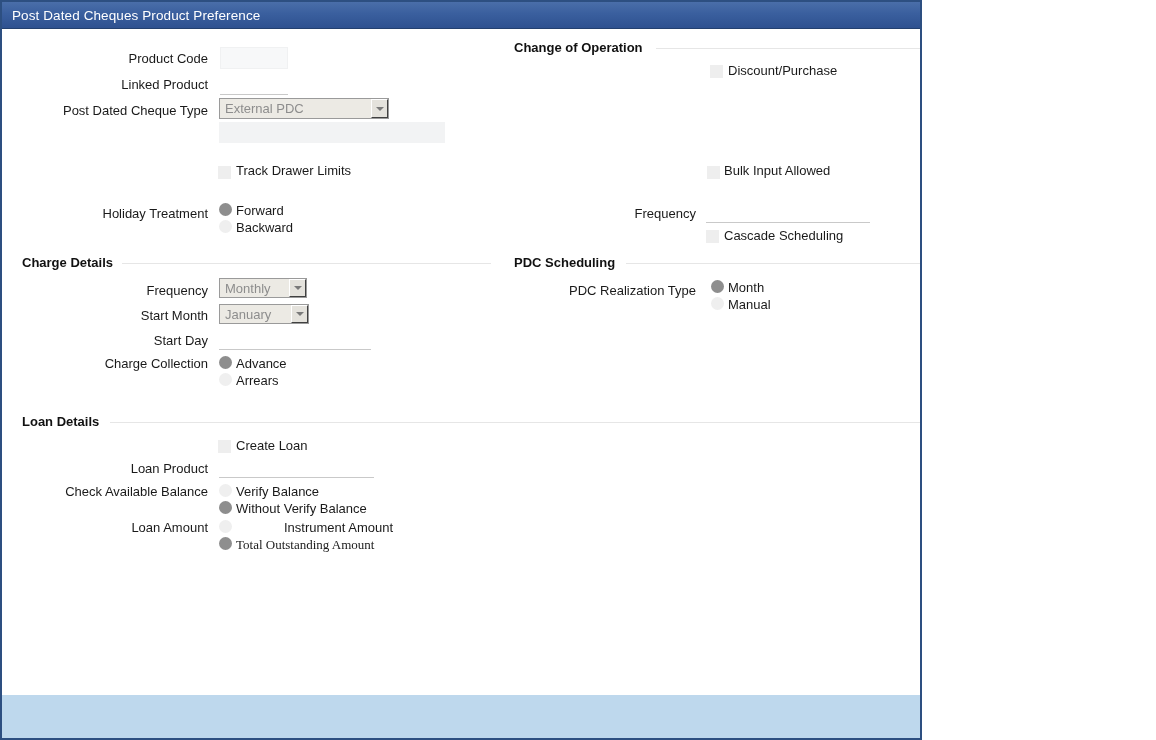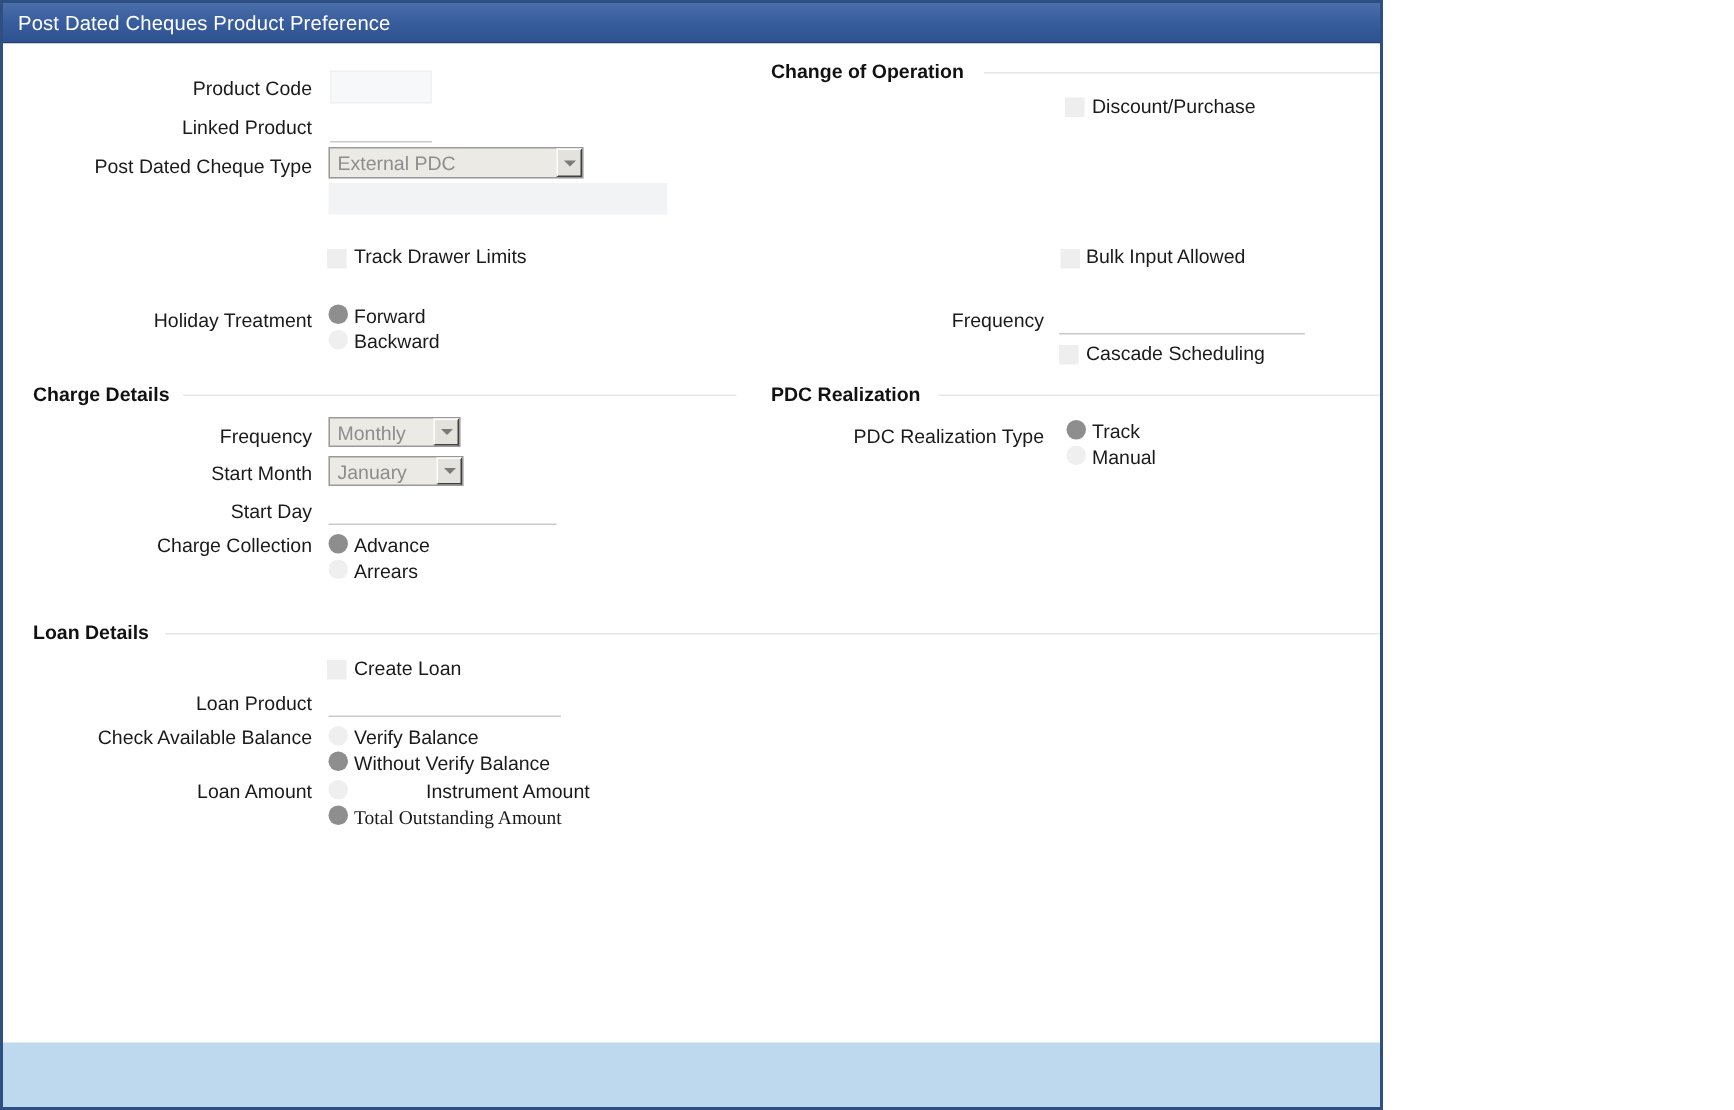--- a/index.html
+++ b/index.html
@@ -297,26 +297,26 @@
 
     <div class="lbl" style="left:40px; top:304px; width:166px;">Start Day</div>
     <div class="underline-field" style="left:217px; top:300px; width:152px; height:21px;"></div>
 
     <div class="lbl" style="left:40px; top:327px; width:166px;">Charge Collection</div>
     <div class="rdo on" style="left:217px; top:327px;"></div>
     <div class="rdo-label" style="left:234px; top:327px;">Advance</div>
     <div class="rdo" style="left:217px; top:344px;"></div>
     <div class="rdo-label" style="left:234px; top:344px;">Arrears</div>
 
-    <div class="sec-title" style="left:512px; top:226px;">PDC Realization</div>
+    <div class="sec-title" style="left:512px; top:226px;">PDC Scheduling</div>
     <div class="sec-rule" style="left:624px; top:234px; width:362px;"></div>
 
     <div class="lbl" style="left:440px; top:254px; width:254px;">PDC Realization Type</div>
     <div class="rdo on" style="left:709px; top:251px;"></div>
-    <div class="rdo-label" style="left:726px; top:251px;">Track</div>
+    <div class="rdo-label" style="left:726px; top:251px;">Month</div>
     <div class="rdo" style="left:709px; top:268px;"></div>
     <div class="rdo-label" style="left:726px; top:268px;">Manual</div>
 
     <div class="sec-title" style="left:20px; top:385px;">Loan Details</div>
     <div class="sec-rule" style="left:108px; top:393px; width:878px;"></div>
 
     <div class="cbx" style="left:216px; top:411px;"></div>
     <div class="cbx-label" style="left:234px; top:409px;">Create Loan</div>
 
     <div class="lbl" style="left:40px; top:432px; width:166px;">Loan Product</div>

